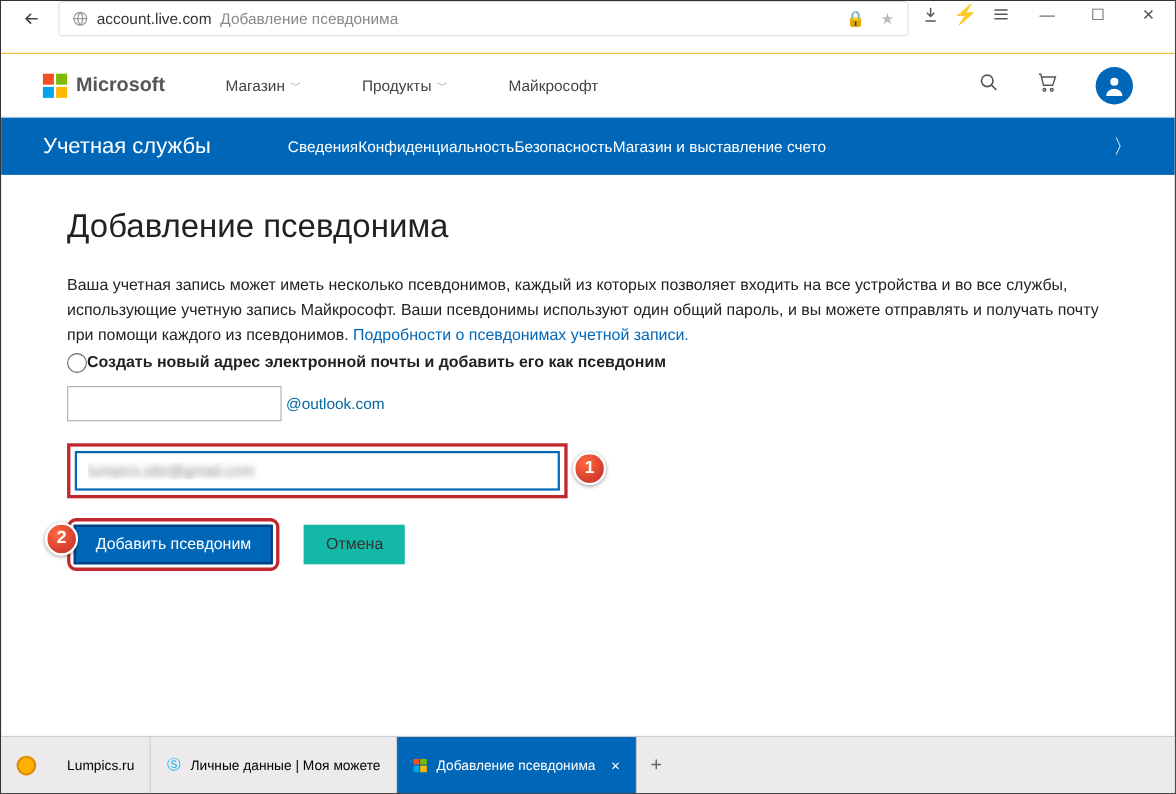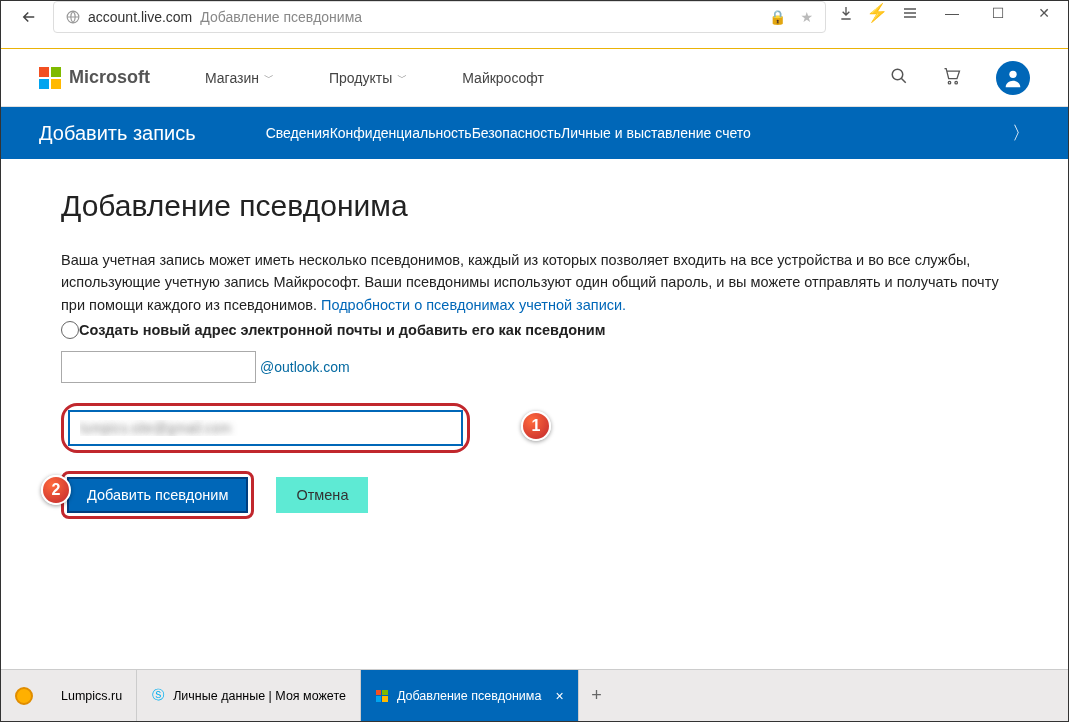--- a/index.html
+++ b/index.html
@@ -41,28 +41,28 @@
 .intro { font-size: 14.5px; color: #222; line-height: 1.55; margin-bottom: 5px; }
 .intro a { color: #0067b8; text-decoration: none; }
 .radio-row { display: flex; align-items: center; margin-bottom: 12px; }
 .radio { width: 18px; height: 18px; border: 1px solid #666; border-radius: 50%; display: flex; align-items: center; justify-content: center; background: #fff; cursor: pointer; }
 .radio.checked::after { content: ''; width: 10px; height: 10px; background: #222; border-radius: 50%; }
 .radio-label { font-size: 14.5px; font-weight: 600; color: #222; }
 .email-row { display: flex; align-items: center; gap: 4px; margin: 10px 0 20px 0; }
 .email-input { width: 195px; height: 32px; border: 1px solid #aaa; padding: 0 8px; font-size: 14px; }
 .suffix { font-size: 14px; color: #0369a1; }
 .exist-wrap { position: relative; margin: 8px 0 18px 0; }
-.exist-outline { border: 3px solid #c1272d; border-radius: 16px; padding: 4px; width: 409px; }
+.exist-outline { border: 3px solid #c1272d; border-radius: 0; padding: 4px; width: 455px; }
 .exist-input { width: 100%; height: 36px; border: 2px solid #0067b8; padding: 0 10px; font-size: 14px; color: #888; font-style: normal; }
 .callout { position: absolute; width: 30px; height: 30px; border-radius: 50%; background: radial-gradient(circle at 35% 30%, #ff6a3c, #c1272d); border: 2px solid #fff; color: #fff; font-weight: bold; display: flex; align-items: center; justify-content: center; font-size: 16px; box-shadow: 0 1px 4px rgba(0,0,0,0.4); }
 .callout-1 { left: 460px; top: 8px; }
 .btn-row { display: flex; align-items: center; gap: 22px; position: relative; }
 .btn-outline { border: 3px solid #c1272d; border-radius: 8px; padding: 3px; }
 .btn-primary { background: #0067b8; color: #fff; border: 2px solid #003e7e; padding: 8px 18px; font-size: 14.5px; cursor: pointer; }
-.btn-cancel { background: #5eead4; border: none; padding: 10px 20px; font-size: 14.5px; cursor: pointer; color: #333; }
+.btn-cancel { background: #14b8a6; border: none; padding: 10px 20px; font-size: 14.5px; cursor: pointer; color: #333; }
 .callout-2 { left: -20px; top: 4px; }
 
 
 .tabbar { position: absolute; bottom: 0; left: 0; right: 0; height: 52px; background: #eceaea; display: flex; align-items: center; border-top: 1px solid #ccc; }
 .tbdot { width: 18px; height: 18px; border-radius: 50%; background: #ffb000; border: 2px solid #e08d00; margin: 0 14px; }
 .tab { height: 100%; display: flex; align-items: center; padding: 0 14px; gap: 8px; font-size: 12.5px; border-right: 1px solid #ccc; cursor: pointer; }
 .tab.active { background: #0067b8; color: #fff; }
 .tab.active .tab-close { color: #fff; }
 .tab-icon { width: 14px; height: 14px; display: flex; align-items: center; justify-content: center; }
 .tab-close { margin-left: 6px; font-size: 14px; color: #666; }
@@ -145,26 +145,26 @@
     <div class="avatar">
         <svg viewBox="0 0 24 24" fill="#fff">
           <circle cx="12" cy="8" r="4"></circle>
           <path d="M4 22c0-4 4-7 8-7s8 3 8 7"></path>
         </svg>
       </div>
   </div>
 </div>
 
 <div class="subnav">
-  <div class="subnav-title">Добавить запись</div>
+  <div class="subnav-title">Учетная службы</div>
   <div class="subnav-items">
     <div class="subnav-item">Сведения</div>
     <div class="subnav-item">Конфиденциальность</div>
     <div class="subnav-item">Безопасность</div>
-    <div class="subnav-item">Личные и выставление счето</div>
+    <div class="subnav-item">Магазин и выставление счето</div>
   </div>
   <div class="subnav-arrow">〉</div>
 </div>
 
 <div class="content">
   <h1 class="page-title">Добавление псевдонима</h1>
   <p class="intro">
     <span>Ваша учетная запись может иметь несколько псевдонимов, каждый из которых позволяет входить на все устройства и во все службы, использующие учетную запись Майкрософт. Ваши псевдонимы используют один общий пароль, и вы можете отправлять и получать почту при помощи каждого из псевдонимов. </span><a href="#">Подробности о псевдонимах учетной записи.</a>
   </p>
 

